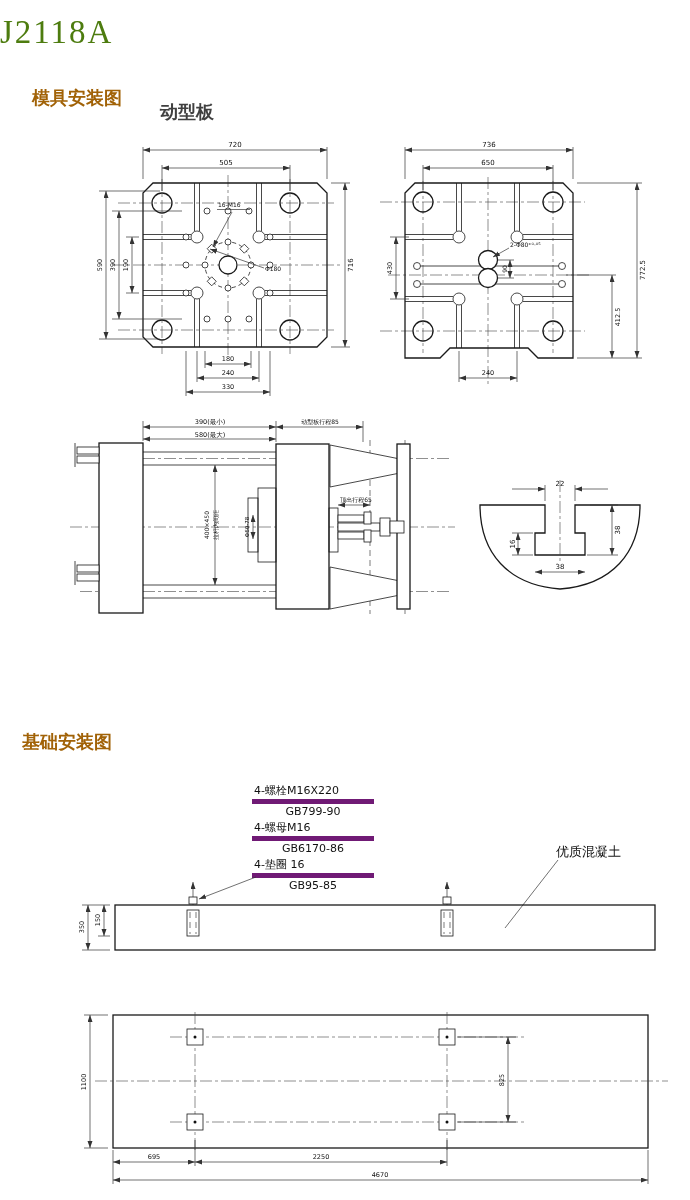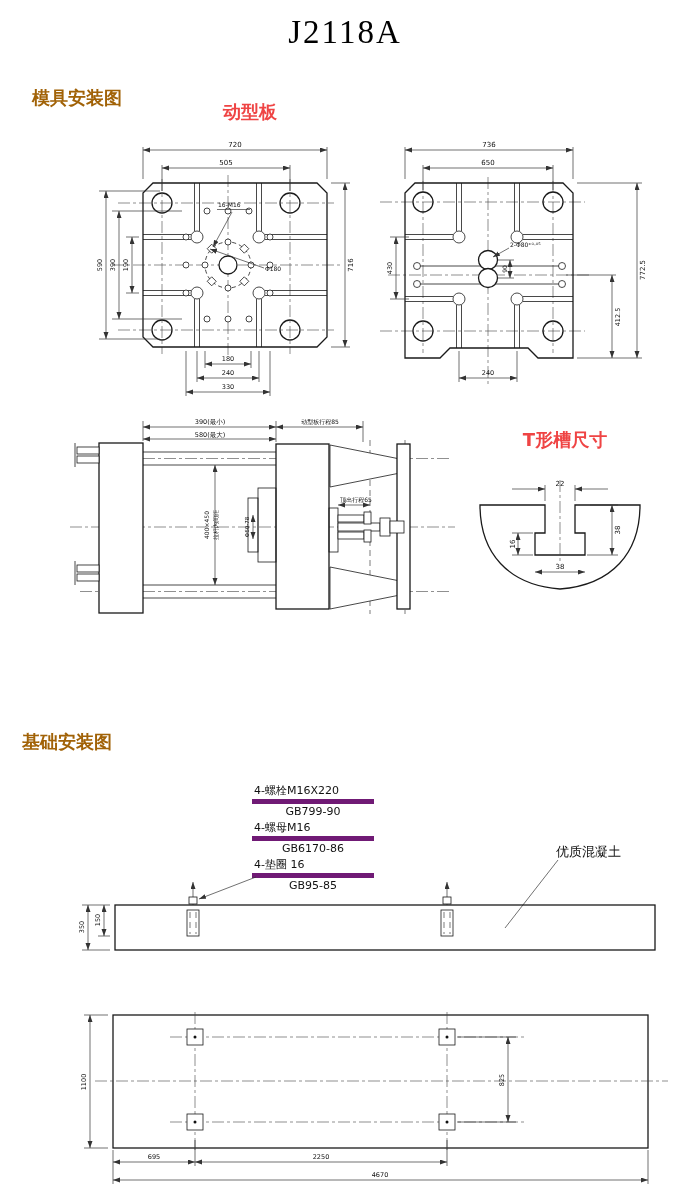--- a/index.html
+++ b/index.html
@@ -1,22 +1,22 @@
 <!DOCTYPE html>
 <html><head>
 <meta charset="utf-8">
 <style>
   html,body{margin:0;padding:0;background:#fff;}
   #page{position:relative;width:690px;height:1200px;background:#fff;overflow:hidden;
         font-family:"DejaVu Sans",sans-serif;color:#111;}
   .abs{position:absolute;}
-  #title{top:14px;left:0;width:690px;text-align:center;font-family:"Liberation Serif",serif;
-         font-size:33px;letter-spacing:2px;color:#000000;}
+  #title{top:14px;left:0;width:690px;font-family:"Liberation Serif",serif;
+         font-size:33px;letter-spacing:2px;color:#4d7c0f;}
   .h1{font-size:18px;font-weight:bold;color:#a16207;}
-  .sub{font-size:18px;font-weight:bold;text-align:center;color:#ef4444;}
+  .sub{font-size:18px;font-weight:bold;color:#404040;}
   svg{position:absolute;overflow:visible;}
   .ol{stroke:#1a1a1a;stroke-width:1.3;fill:none;}
   .olw{stroke:#1a1a1a;stroke-width:1.3;fill:#fff;}
   .th{stroke:#1a1a1a;stroke-width:0.8;fill:none;}
   .thw{stroke:#1a1a1a;stroke-width:0.8;fill:#fff;}
   .dim{stroke:#333;stroke-width:0.7;fill:none;}
   .cl{stroke:#444;stroke-width:0.6;stroke-dasharray:12 3 3 3;fill:none;}
   .dash{stroke:#444;stroke-width:0.7;stroke-dasharray:6 4;fill:none;}
   text{font-family:"DejaVu Sans",sans-serif;fill:#111;}
   .t7{font-size:7px;}.t65{font-size:6.5px;}.t6{font-size:6px;}.t55{font-size:5.5px;}
@@ -232,21 +232,20 @@
       <line class="dim" x1="155" y1="50" x2="155" y2="170" marker-start="url(#arr)" marker-end="url(#arr)"></line>
       <text class="t6" transform="rotate(-90 149 110)" x="149" y="110" text-anchor="middle">400×450</text>
       <text class="t6" transform="rotate(-90 158 110)" x="158" y="110" text-anchor="middle">拉杆内间距</text>
       <line class="dim" x1="193" y1="100" x2="193" y2="124" marker-start="url(#arr)" marker-end="url(#arr)"></line>
       <text class="t55" transform="rotate(-90 189 112)" x="189" y="112" text-anchor="middle">Φ60-78</text>
       <line class="dim" x1="278" y1="90" x2="310" y2="90" marker-start="url(#arr)" marker-end="url(#arr)"></line>
       <text class="t6" x="296" y="87" text-anchor="middle">顶出行程65</text>
     </g>
   </svg>
 
-  <div class="abs sub" style="left:450px;top:428px;width:230px;">T形槽尺寸</div>
   <svg style="left:450px;top:425px;" width="240" height="190" viewBox="0 0 240 190">
     <path class="ol" fill="url(#hatch)" d="M30,80 L95,80 L95,108 L85,108 L85,130 L135,130 L135,108 L125,108 L125,80 L190,80 C190,128 162,160 110,164 C58,160 30,128 30,80 Z"></path>
     <line class="cl" x1="110" y1="55" x2="110" y2="140"></line>
     <g>
       <path class="dim" d="M95,76V60 M125,76V60"></path>
       <line class="dim" x1="62" y1="64" x2="95" y2="64" marker-end="url(#arr)"></line>
       <line class="dim" x1="158" y1="64" x2="125" y2="64" marker-end="url(#arr)"></line>
       <text class="t7" x="110" y="61" text-anchor="middle">22</text>
       <path class="dim" d="M140,80H168 M137,130H168"></path>
       <line class="dim" x1="162" y1="80" x2="162" y2="130" marker-start="url(#arr)" marker-end="url(#arr)"></line>

